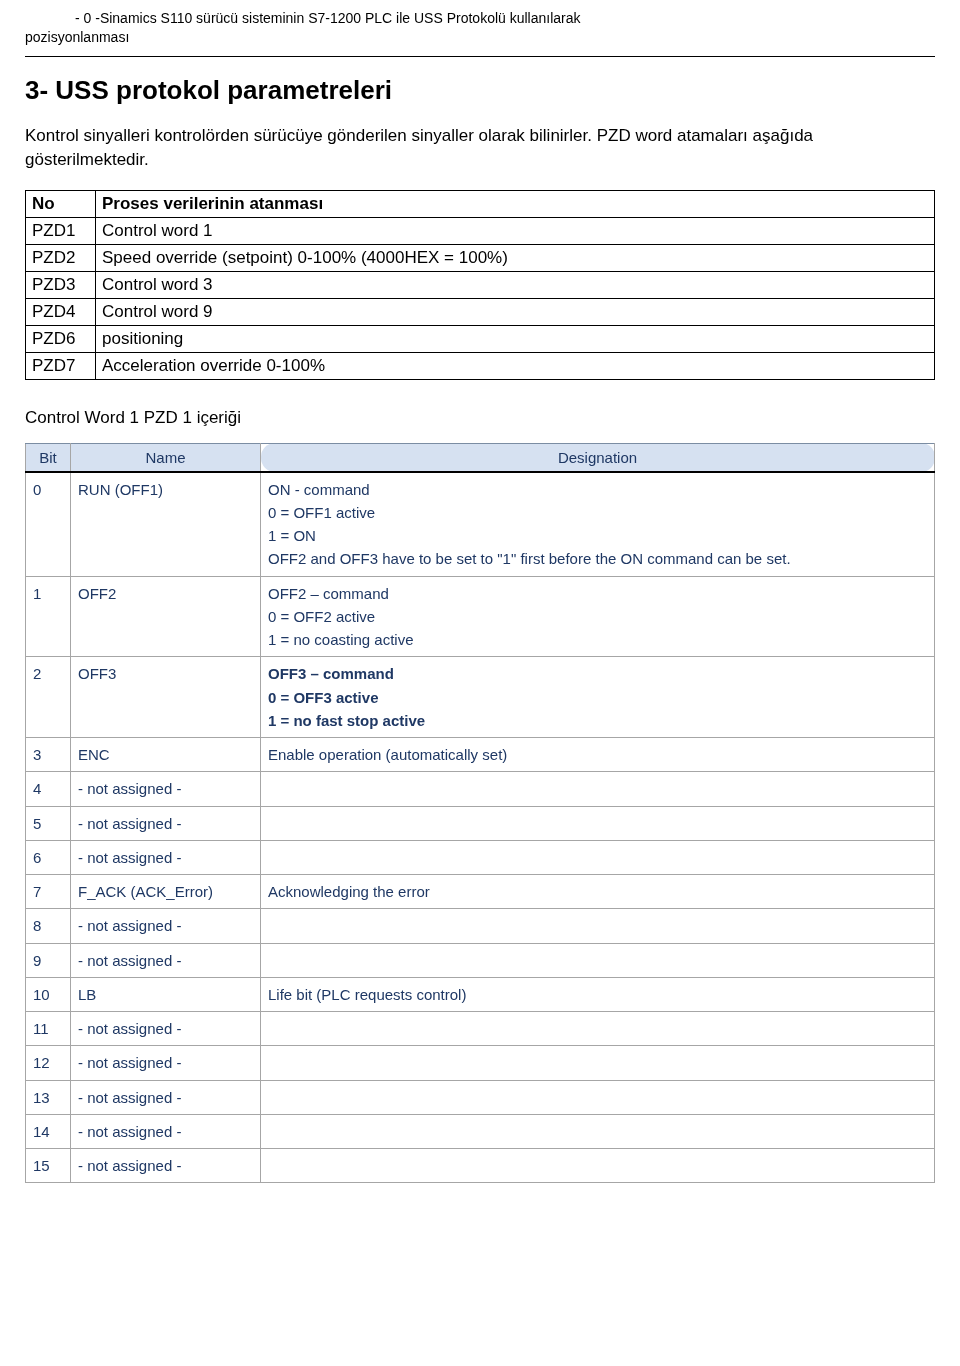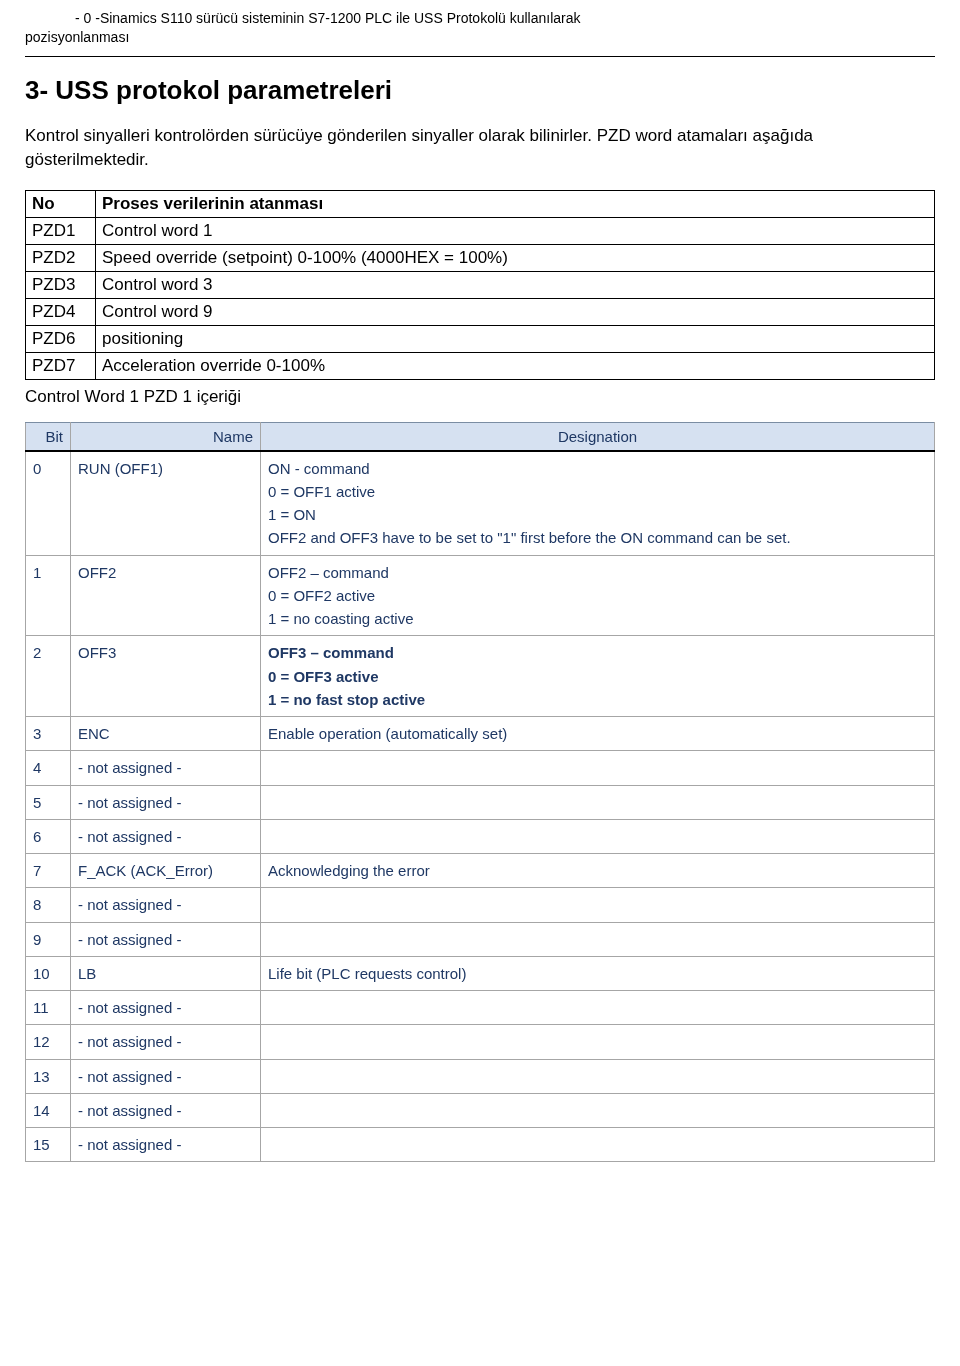--- a/index.html
+++ b/index.html
@@ -31,21 +31,21 @@
       margin-bottom: 18px;
     }
     .intro {
       font-size: 17px;
       line-height: 1.4;
       margin-bottom: 18px;
     }
     table {
       border-collapse: collapse;
       width: 100%;
-      margin-bottom: 7px;
+      margin-bottom: 28px;
     }
     table.pzd td {
       border: 1px solid #000;
       padding: 3px 6px;
       font-size: 17px;
       vertical-align: top;
     }
     table.pzd .col-no { 
       width: 70px; 
       font-weight: normal; 
@@ -62,24 +62,24 @@
     }
     table.cw1 th {
       background-color: #d6e1f1;
       color: #1f3864;
       border-top: 1px solid #7b8da3;
       border-bottom: 2px solid #000;
       border-left: 1px solid #a6a6a6;
       border-right: 1px solid #a6a6a6;
       padding: 5px 7px;
       font-size: 15px;
-      text-align: right;
+      text-align: center;
       font-weight: normal;
     }
-    table.cw1 th.center { text-align: center; }
+    table.cw1 th.center { text-align: center; border-radius: 14px; }
     table.cw1 td {
       border: 1px solid #a6a6a6;
       padding: 5px 7px;
       font-size: 15px;
       color: #1f3864;
       vertical-align: top;
       line-height: 1.55;
     }
     table.cw1 .col-bit { width: 45px; }
     table.cw1 .col-name { width: 190px; }

